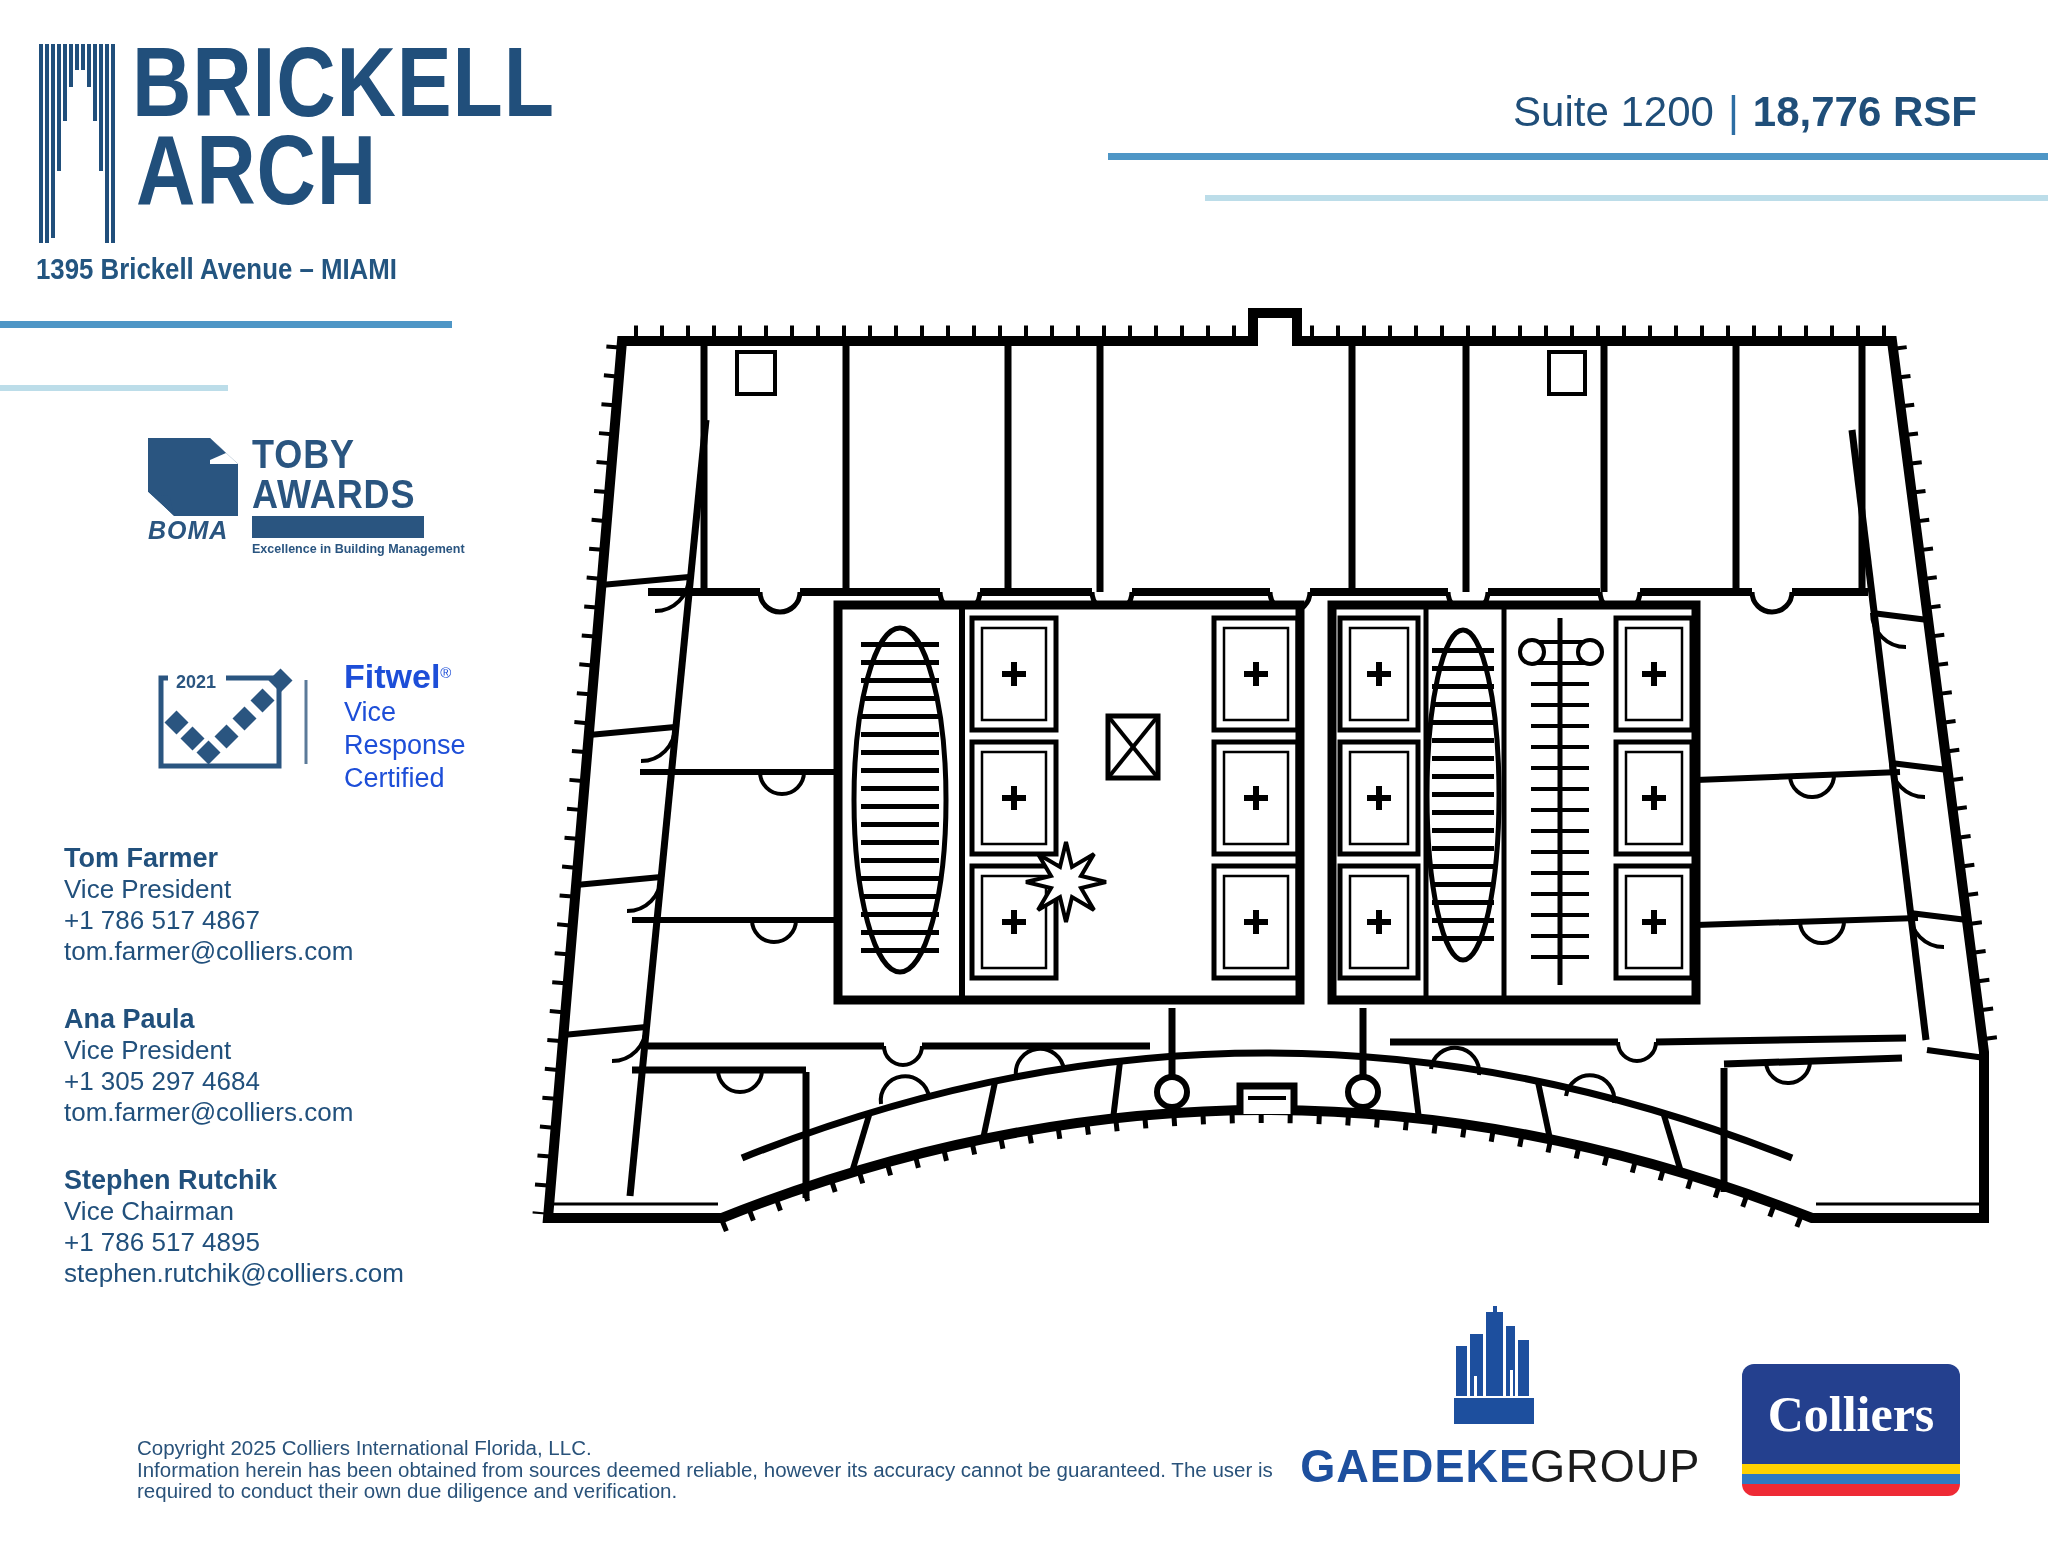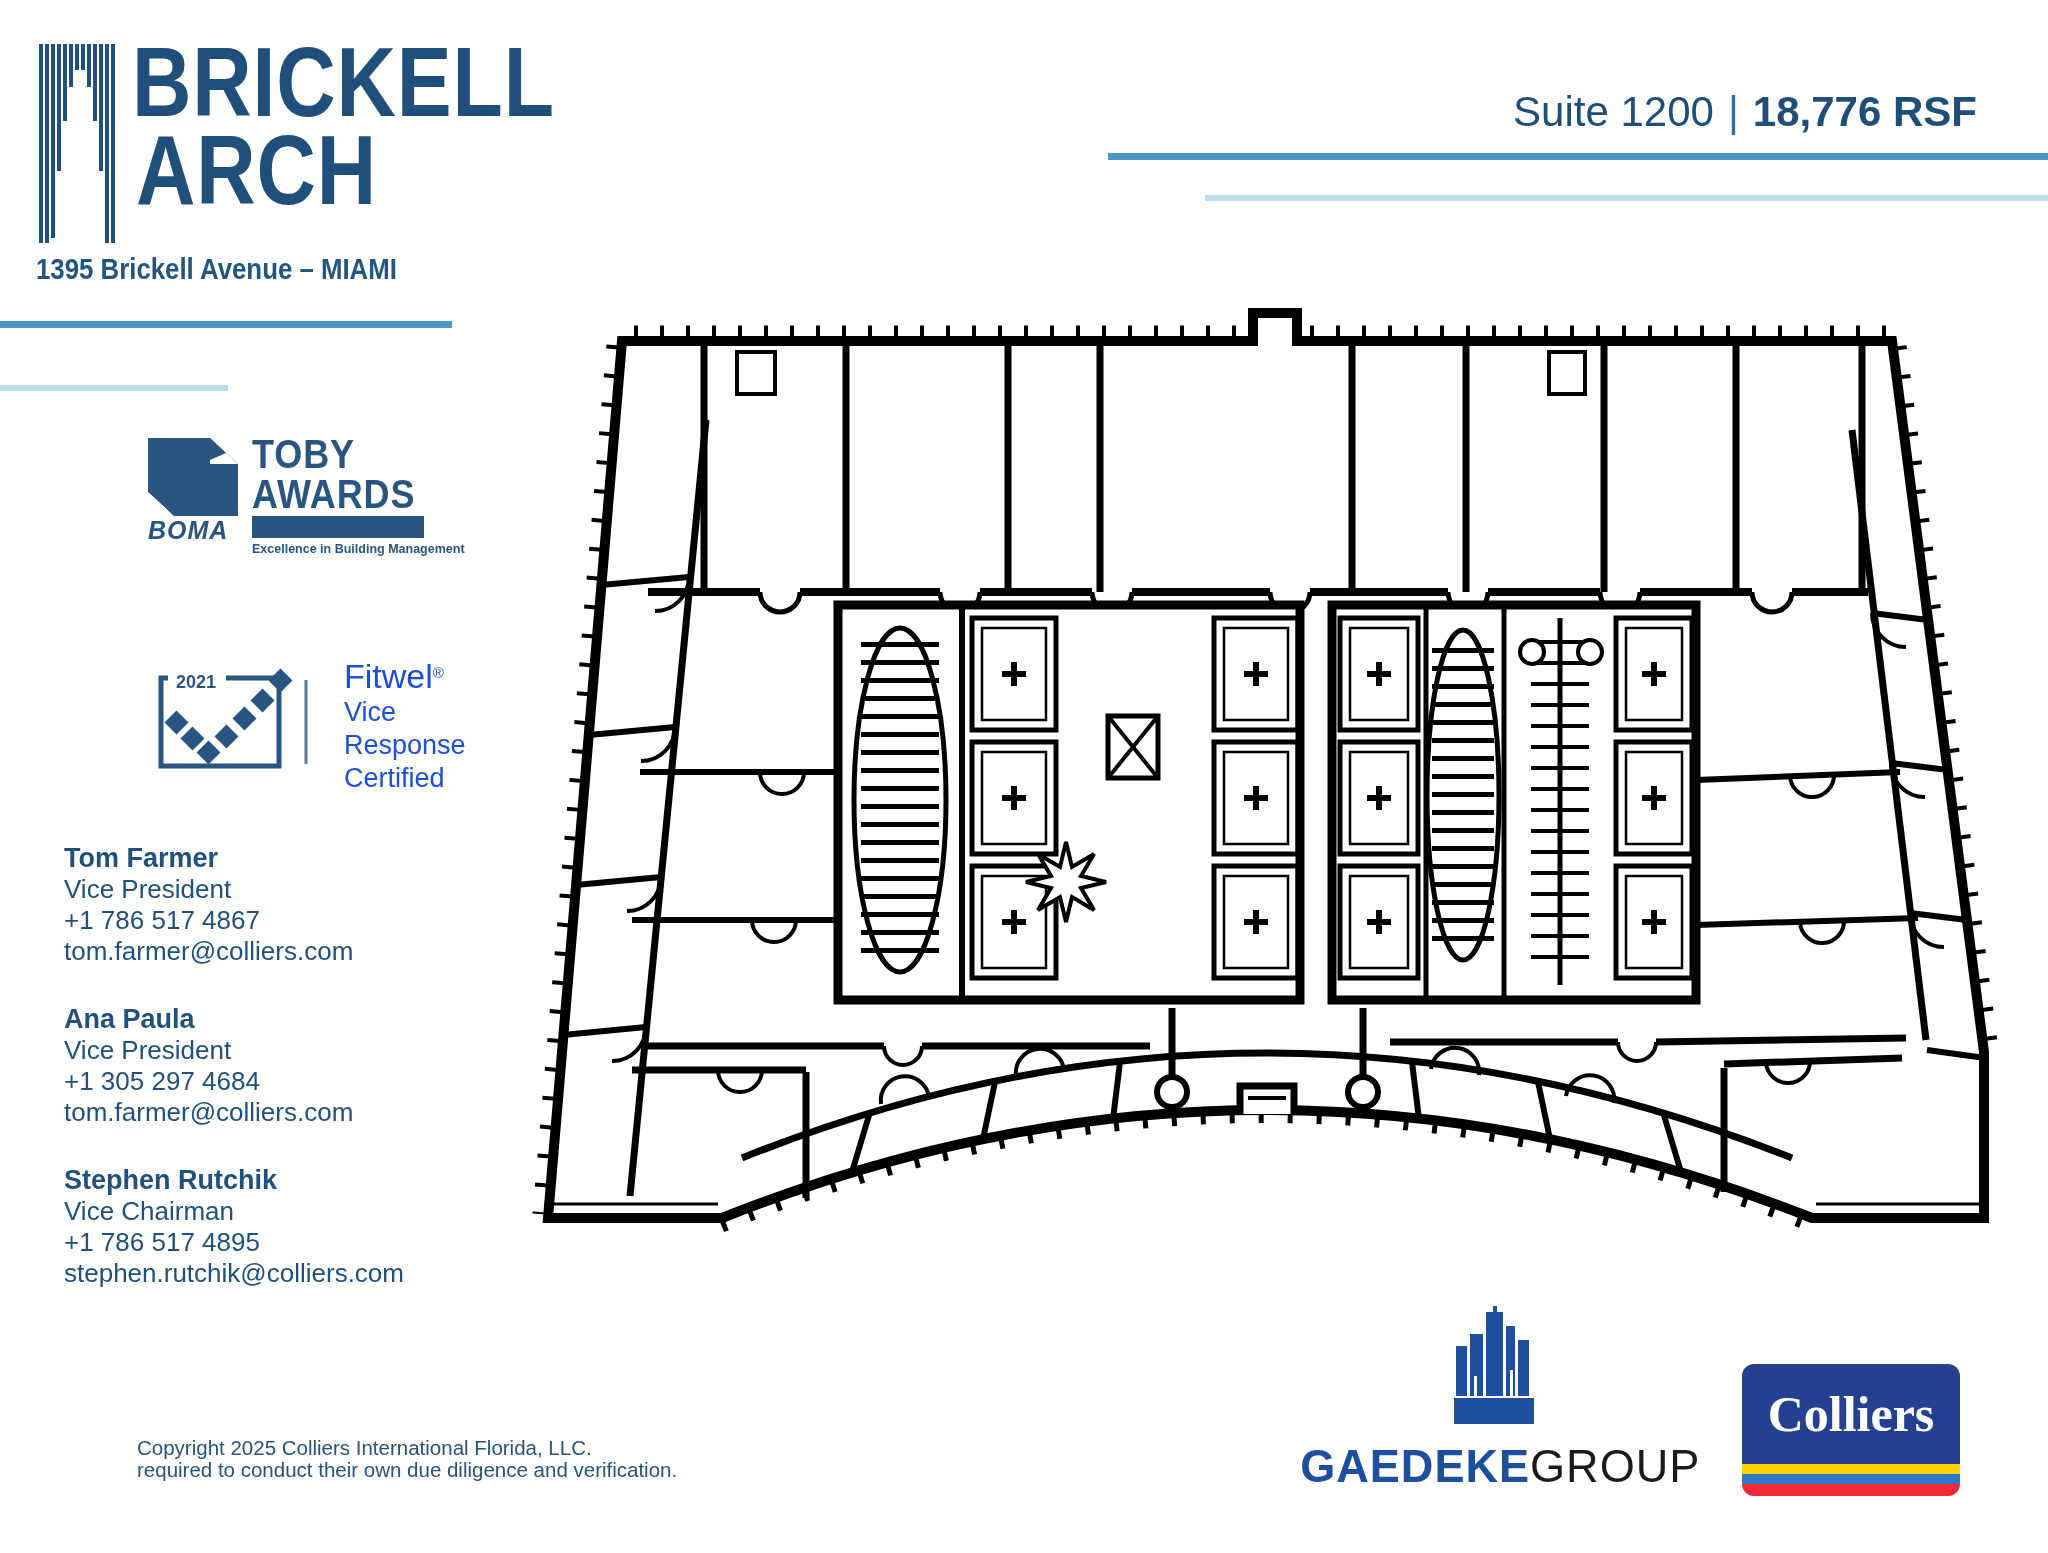--- a/index.html
+++ b/index.html
@@ -36,21 +36,21 @@
               transform:scaleX(.9);transform-origin:left top;letter-spacing:1px;}
   .toby-org{position:absolute;left:0px;top:84px;font-size:25px;font-weight:700;font-style:italic;
             letter-spacing:1px;}
   .toby-bar{position:absolute;left:104px;top:84px;width:172px;height:22px;background:#2a5580;}
   .toby-tag{position:absolute;left:104px;top:110px;font-size:12.5px;font-weight:700;white-space:nowrap;}
 
   
   .fitwel{position:absolute;left:156px;top:650px;width:320px;height:130px;color:#1d4ed8;}
   .fitwel-icon{position:absolute;left:0;top:0;}
   .fitwel-text{position:absolute;left:188px;top:6px;line-height:33px;font-size:27px;}
-  .fitwel-name{font-size:34px;font-weight:400;}
+  .fitwel-name{font-size:34px;font-weight:700;}
   .fitwel-reg{font-size:15px;vertical-align:super;}
 
   
   .contacts{position:absolute;left:64px;top:843px;width:384px;color:#21507c;}
   .contact{margin-bottom:37px;}
   .contact .name{font-size:27px;font-weight:700;line-height:31px;}
   .contact .title,.contact .phone,.contact .email{font-size:26px;line-height:31px;}
 
   
   .copyright{position:absolute;left:137px;top:1437px;font-size:20.5px;line-height:21.5px;color:#29527a;}
@@ -380,20 +380,21 @@
     <div class="contact">
       <div class="name">Stephen Rutchik</div>
       <div class="title">Vice Chairman</div>
       <div class="phone">+1 786 517 4895</div>
       <div class="email">stephen.rutchik@colliers.com</div>
     </div>
   </div>
 
   <div class="copyright">
     <div>Copyright 2025 Colliers International Florida, LLC.</div>
+    <div>Information herein has been obtained from sources deemed reliable, however its accuracy cannot be guaranteed. The user is</div>
     <div>required to conduct their own due diligence and verification.</div>
   </div>
 
   <div class="gaedeke">
     <svg width="86" height="118" viewBox="0 0 86 118" fill="#1d4f9e">
       <rect x="2" y="40" width="11" height="50"></rect>
       <rect x="16" y="28" width="13" height="62"></rect>
       <rect x="32" y="6" width="17" height="84"></rect>
       <rect x="39" y="0" width="4" height="8"></rect>
       <rect x="52" y="20" width="9" height="70"></rect>

